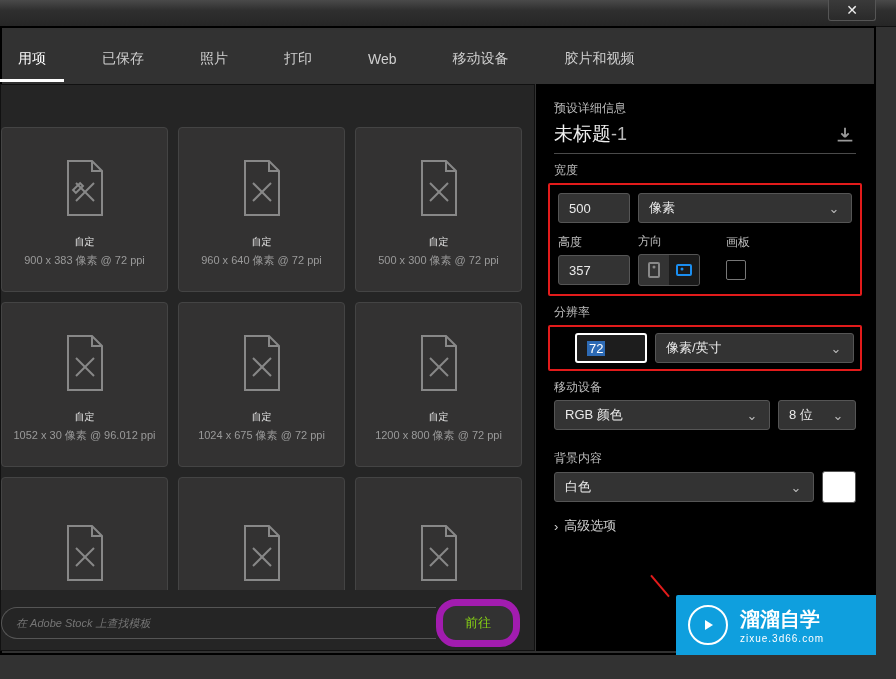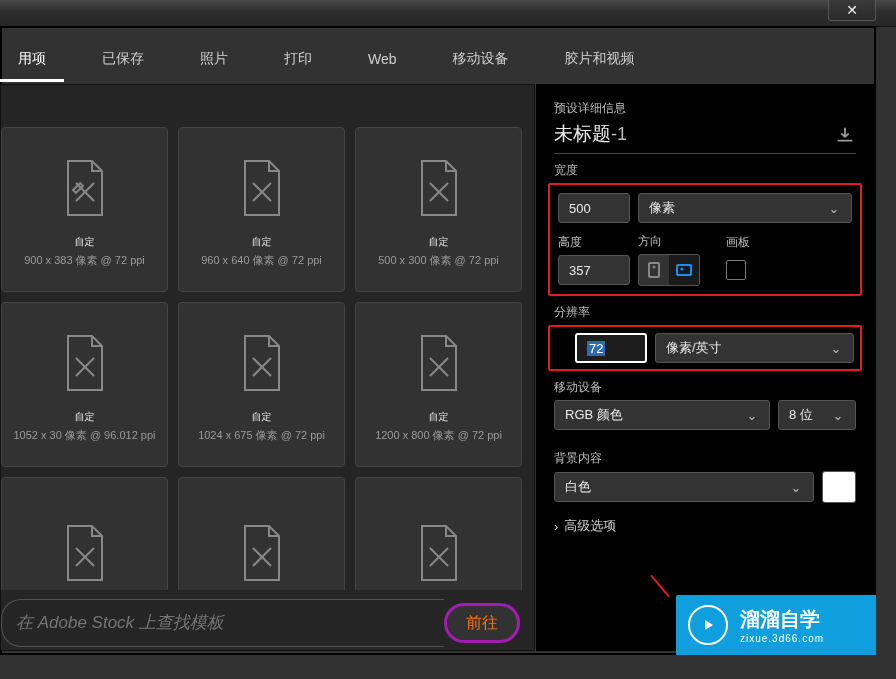--- a/index.html
+++ b/index.html
@@ -152,39 +152,39 @@
     position: absolute;
     left: 0;
     right: 14px;
     bottom: 6px;
     height: 42px;
     display: flex;
     align-items: center;
   }
   .stock-input {
     flex: 1;
-    height: 48px;
+    height: 32px;
     background: transparent;
     border: 1px solid #555;
     border-radius: 20px 0 0 20px;
     border-right: none;
     color: #ec4899;
     font-style: italic;
     padding-left: 14px;
     box-sizing: border-box;
-    font-size: 17px;
+    font-size: 11px;
   }
   .stock-go {
     width: 70px;
     height: 34px;
-    border: 3px solid #a21caf;
+    border: 7px solid #a21caf;
     background: #323232;
-    color: #f97316;
+    color: #84cc16;
     border-radius: 20px;
-    font-size: 16px;
+    font-size: 13px;
     display: flex;
     align-items: center;
     justify-content: center;
   }
 
   
   .section-head {
     font-size: 12px;
     color: #bdbdbd;
     margin-top: 4px;

